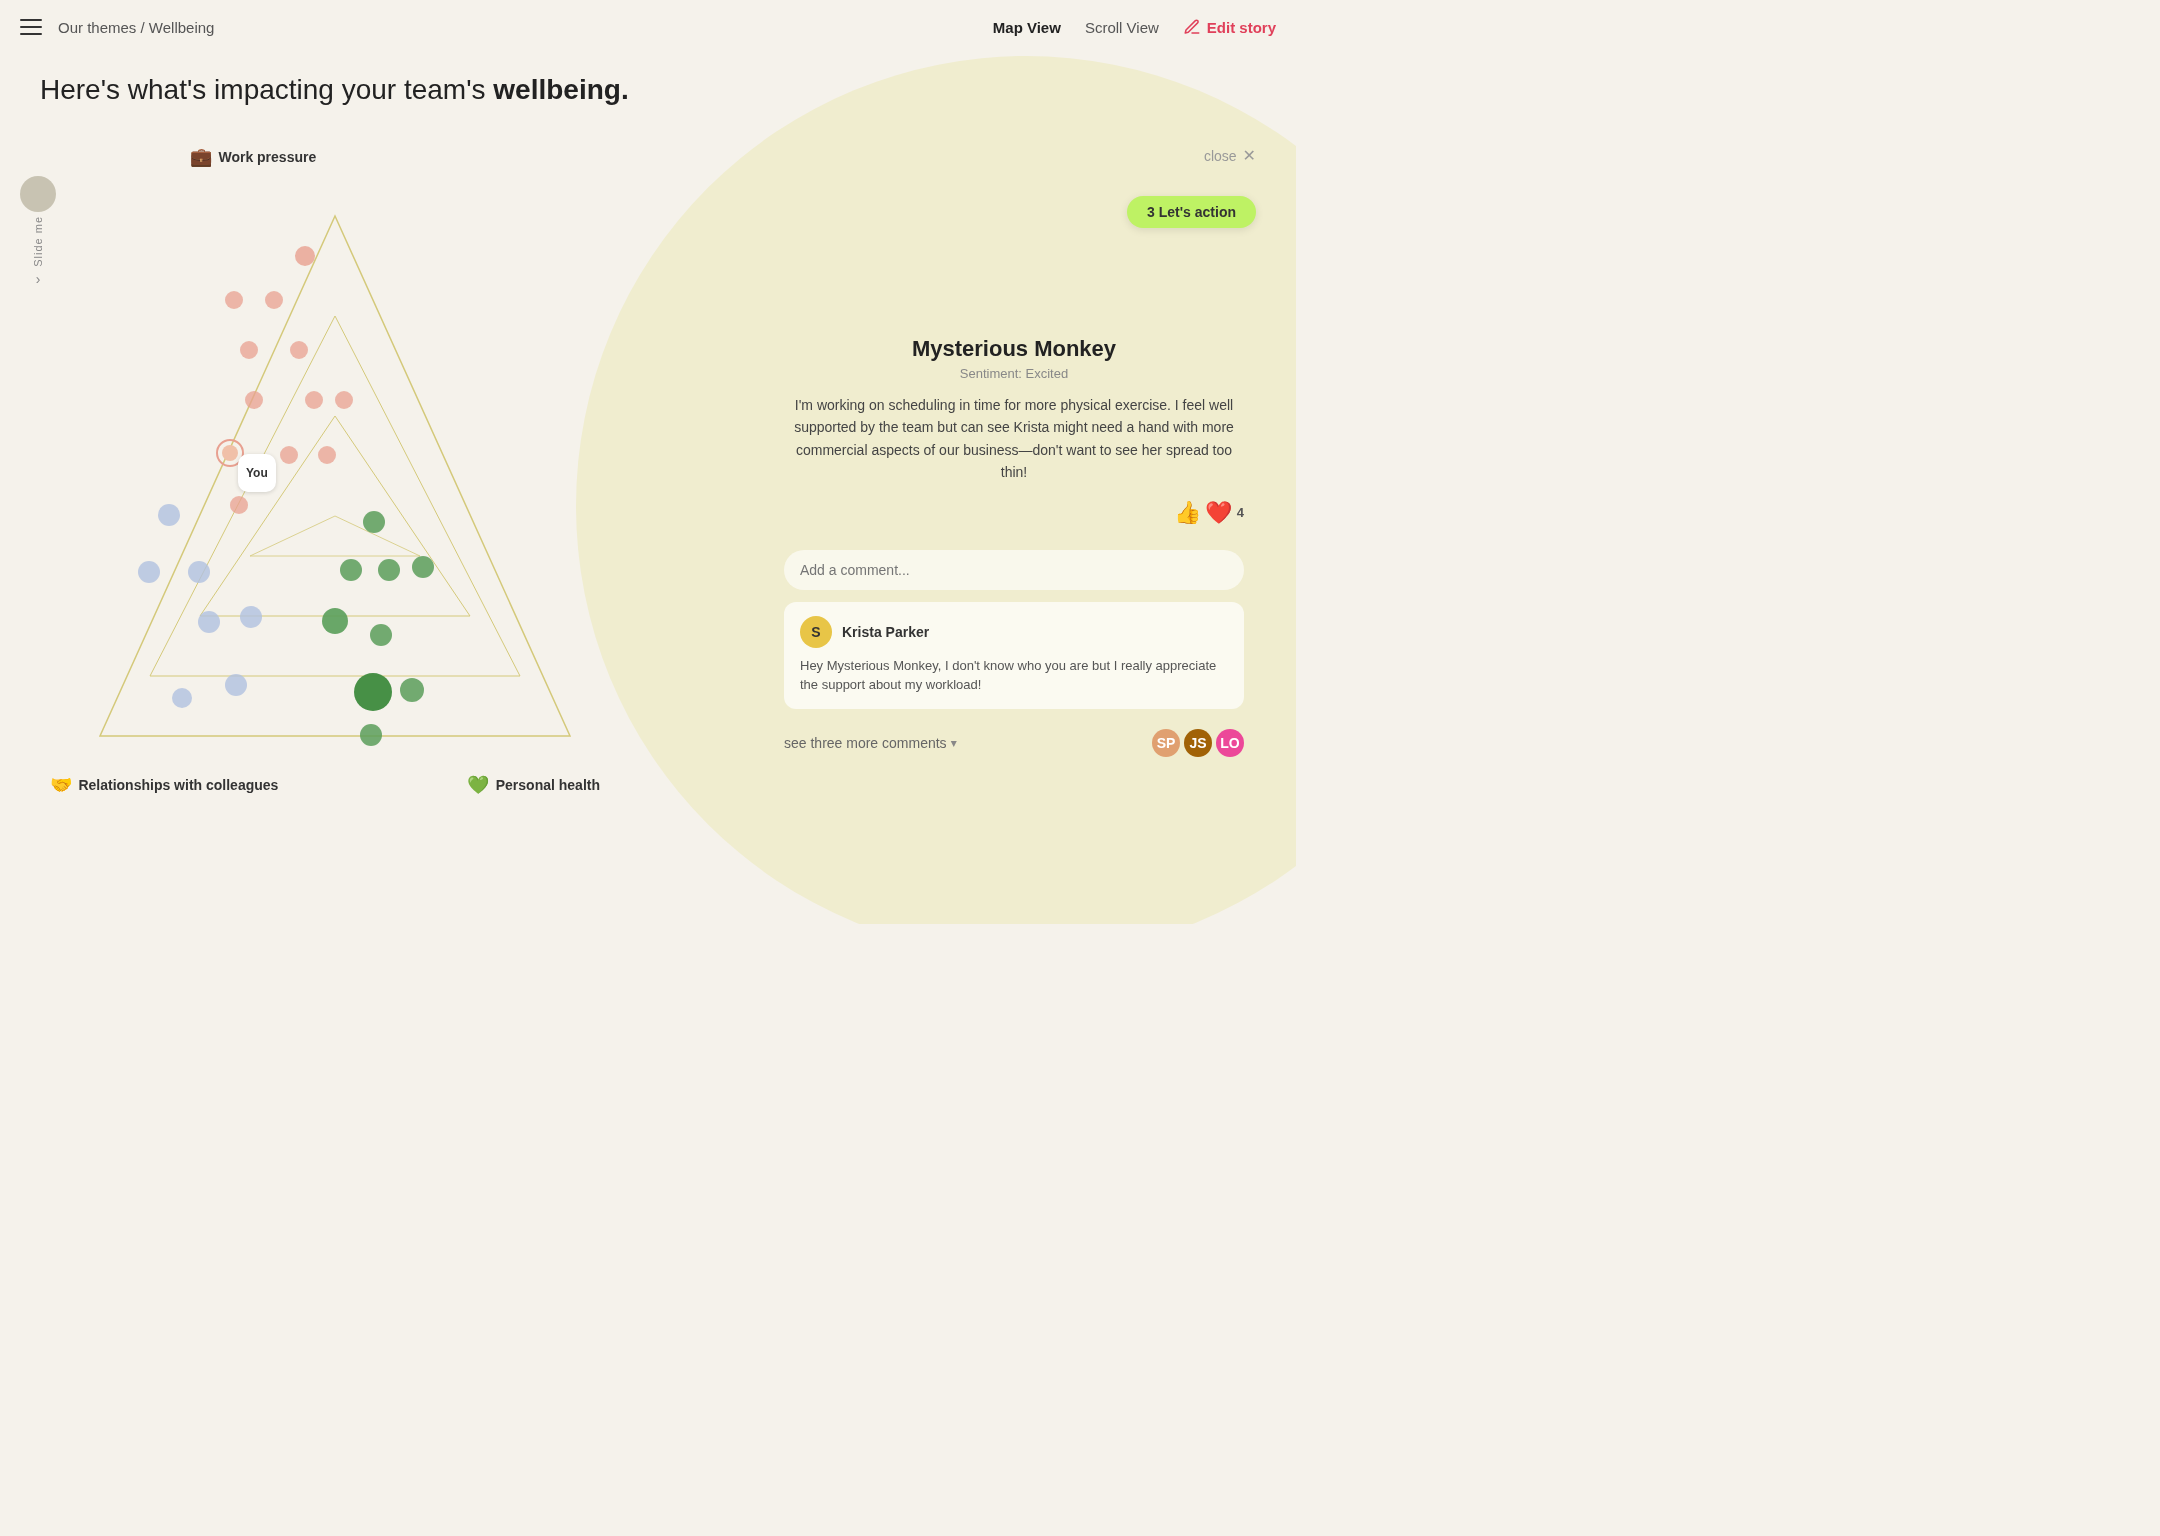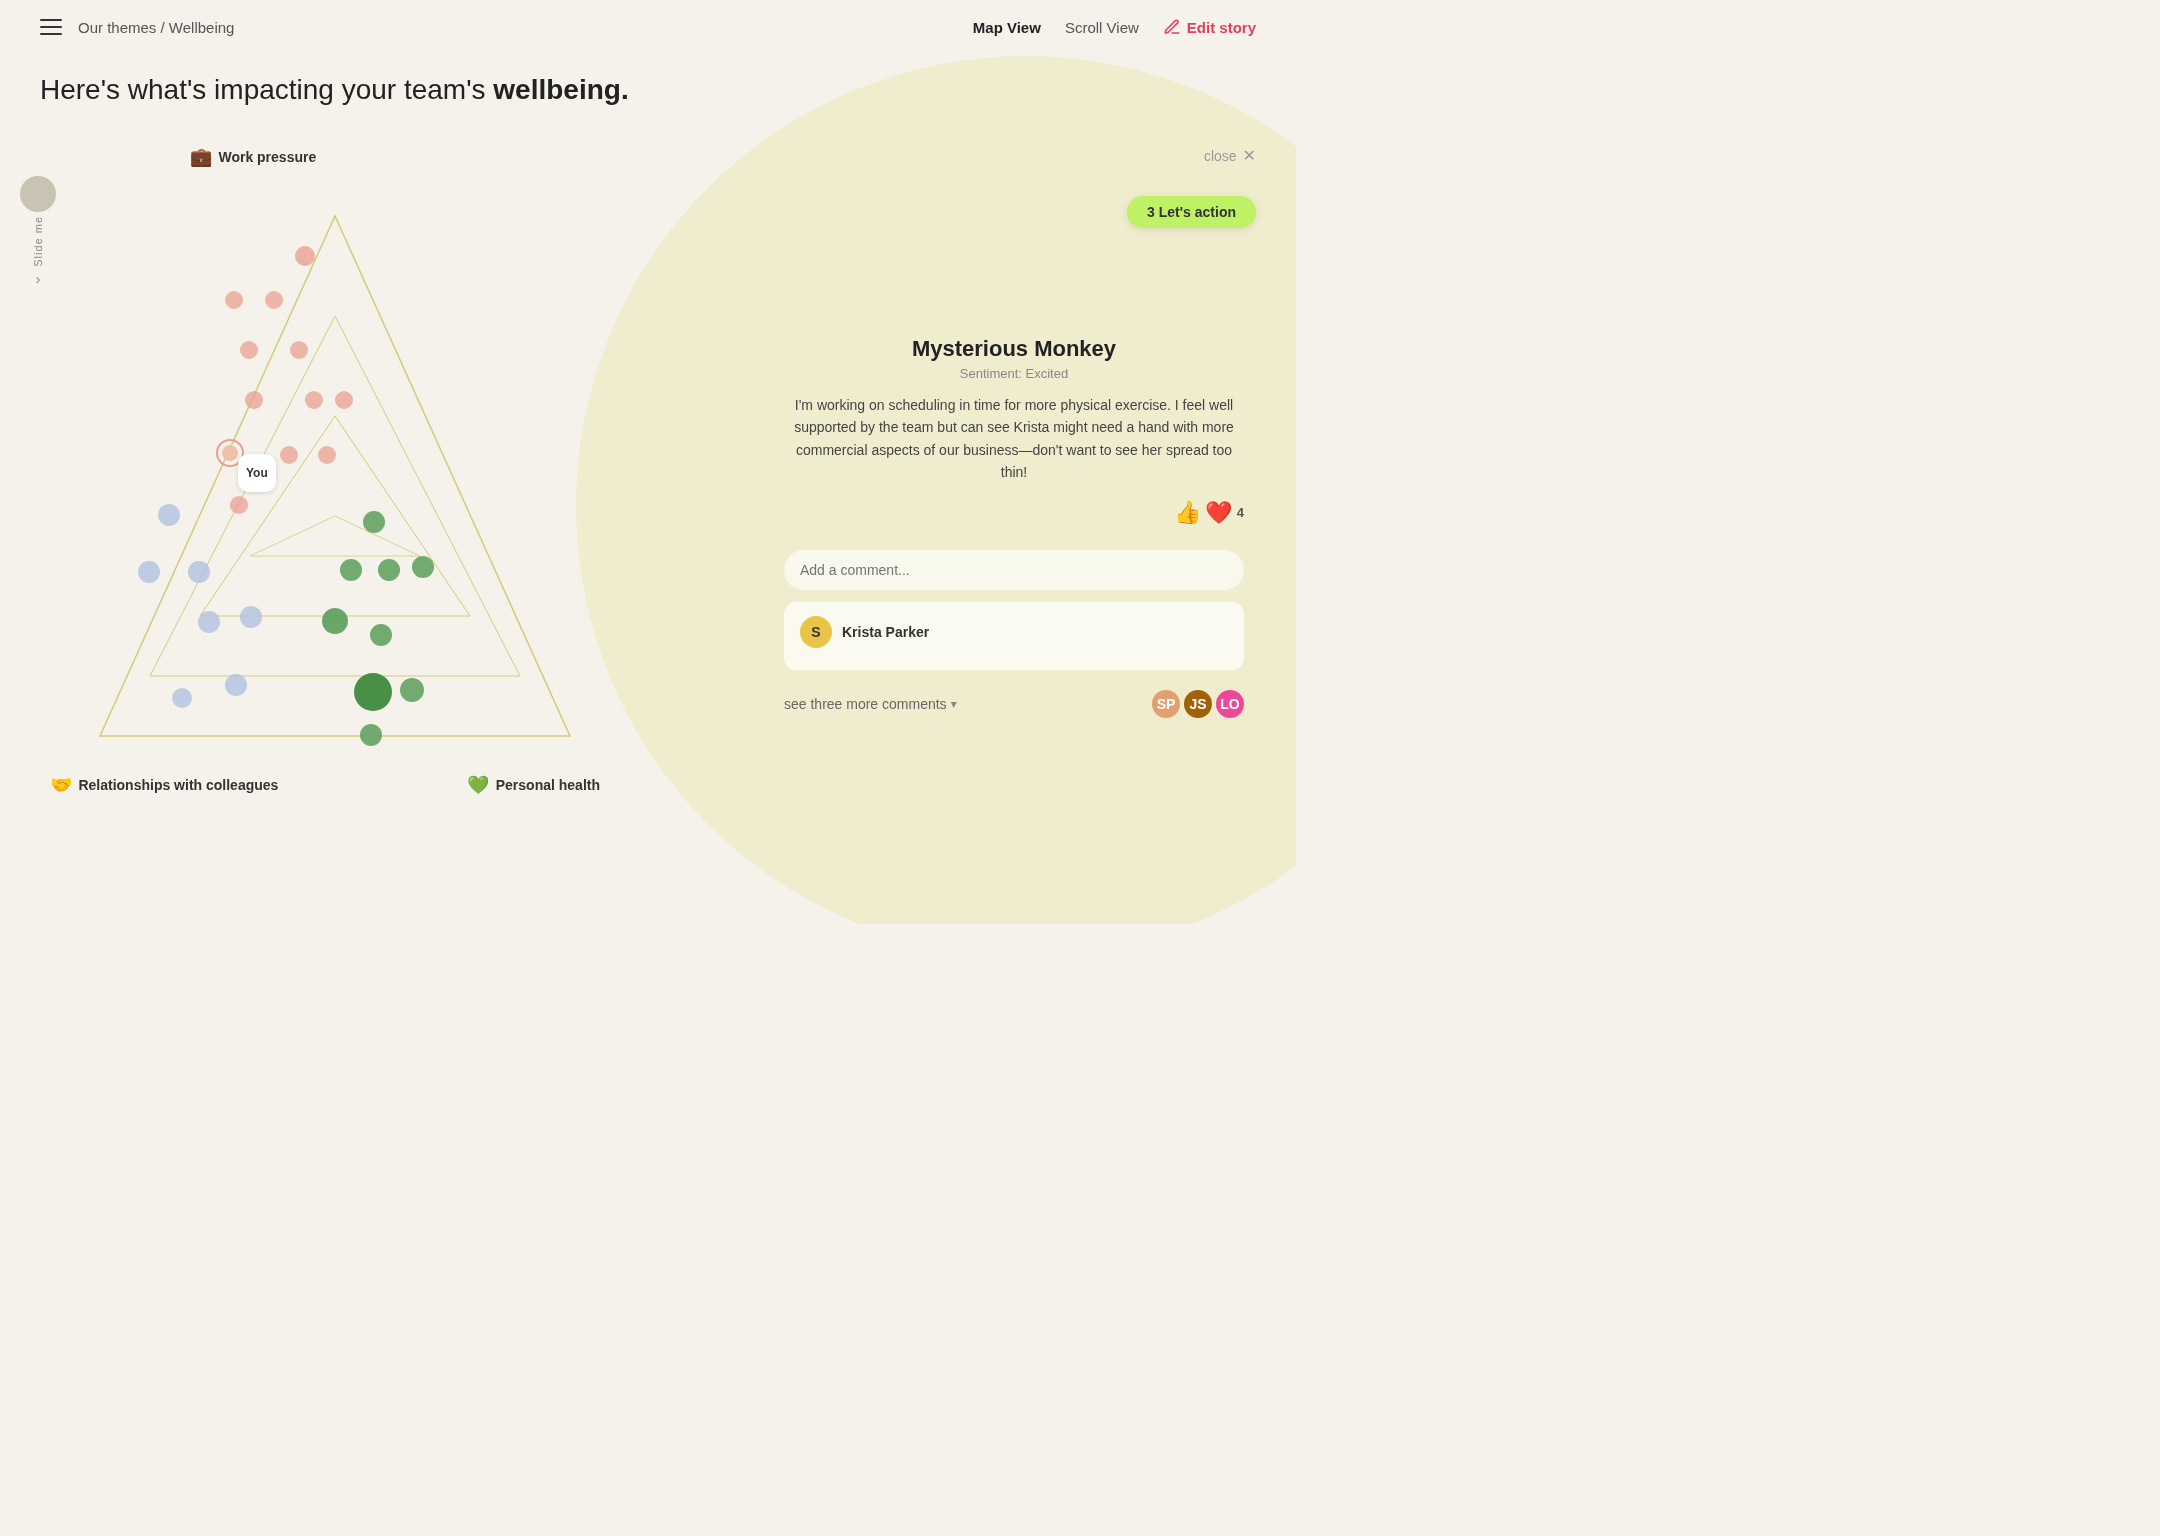--- a/index.html
+++ b/index.html
@@ -10,21 +10,21 @@
       min-height: 924px;
       position: relative;
       overflow: hidden;
     }
 
     
     .header {
       display: flex;
       align-items: center;
       justify-content: space-between;
-      padding: 18px 40px;
+      padding: 18px 20px;
       position: relative;
       z-index: 10;
       gap: 6px;
     }
     .header-left {
       display: flex;
       align-items: center;
       gap: 16px;
     }
     .hamburger {
@@ -502,20 +502,21 @@
 
       
       <input class="comment-input" type="text" placeholder="Add a comment..." style="">
 
       
       <div class="comment-item">
         <div class="comment-header">
           <div class="comment-avatar">S</div>
           <span class="comment-author">Krista Parker</span>
         </div>
+        <div class="comment-body">Hey Mysterious Monkey, I don't know who you are but I really appreciate the support about my workload!</div>
       </div>
 
       
       <div class="see-more-row">
         <div class="see-more-link">
           <span>see three more comments</span>
           <span class="see-more-chevron">▾</span>
         </div>
         <div class="avatar-stack">
           <div class="mini-avatar" style="background:#e0a070;">SP</div>

